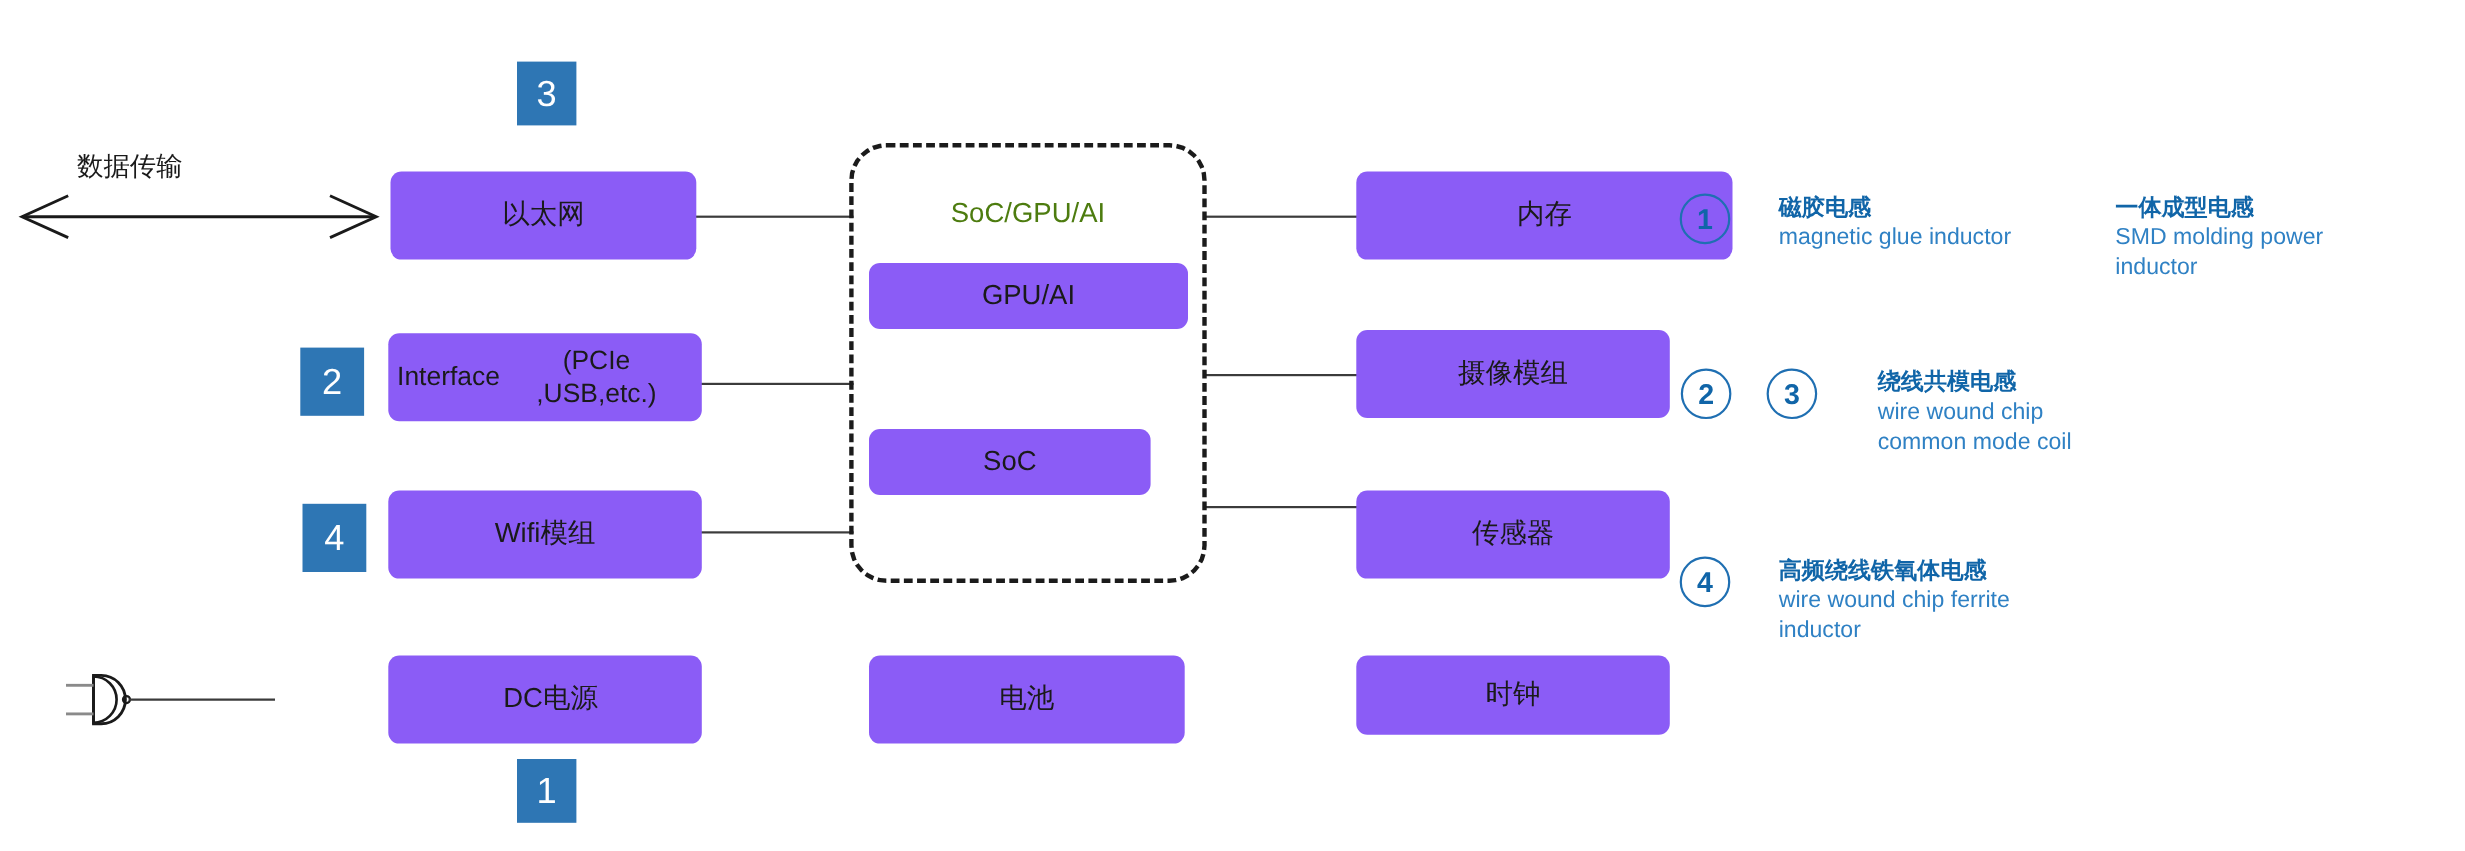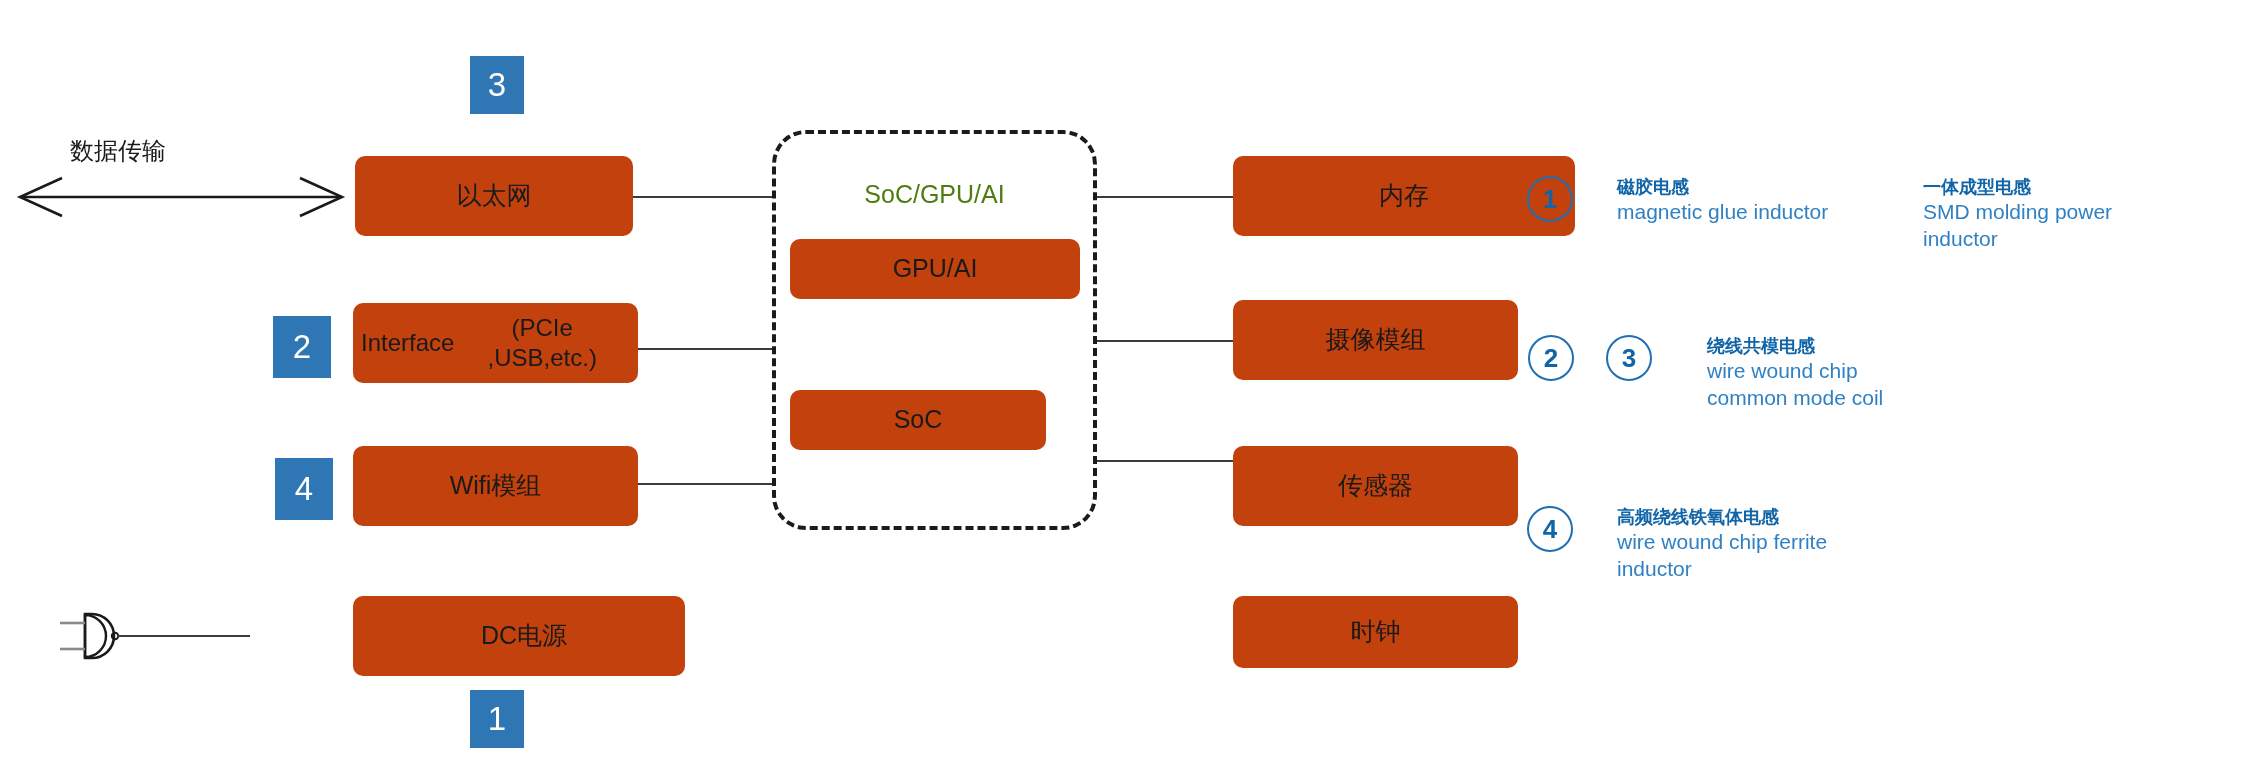--- a/index.html
+++ b/index.html
@@ -14,21 +14,21 @@
     position: relative;
     width: 2241px;
     height: 774px;
     background: #ffffff;
     overflow: hidden;
   }
 
   
   .box {
     position: absolute;
-    background: #c2410c;
+    background: #8b5cf6;
     border-radius: 10px;
     display: flex;
     align-items: center;
     justify-content: center;
     text-align: center;
     color: #1a1a1a;
     font-size: 25px;
     line-height: 1.25;
     box-sizing: border-box;
     padding: 4px 8px;
@@ -88,21 +88,21 @@
     box-sizing: border-box;
     z-index: 4;
   }
   .legend-text {
     position: absolute;
     z-index: 4;
   }
   .legend-zh {
     color: #1065a8;
     font-weight: bold;
-    font-size: 18px;
+    font-size: 21px;
     line-height: 1.28;
     white-space: nowrap;
   }
   .legend-en {
     color: #2f81c4;
     font-size: 21px;
     line-height: 1.28;
     font-weight: 400;
   }
 
@@ -162,29 +162,30 @@
 
   <div class="sq-badge" style="left:273px; top:316px; width:58px; height:62px;">2</div>
   <div class="box two-line" style="left:353px; top:303px; width:285px; height:80px; flex-direction:row;">
     <span>Interface</span>
     <span>(PCIe ,USB,etc.)</span>
   </div>
 
   <div class="sq-badge" style="left:275px; top:458px; width:58px; height:62px;">4</div>
   <div class="box" style="left:353px; top:446px; width:285px; height:80px;">Wifi模组</div>
 
-  <div class="box" style="left:353px; top:596px; width:332px; height:80px;padding-left:18px;">DC电源</div>
+  <div class="box" style="left:353px; top:596px; width:285px; height:80px;padding-left:18px;">DC电源</div>
   <div class="sq-badge" style="left:470px; top:690px; width:54px; height:58px;">1</div>
 
   <div class="dashed-group" style="left:772px; top:130px; width:325px; height:400px;"></div>
   <div class="group-title" style="left:772px; top:180px; width:325px;">SoC/GPU/AI</div>
 
   <div class="box" style="left:790px; top:239px; width:290px; height:60px;">GPU/AI</div>
   <div class="box" style="left:790px; top:390px; width:256px; height:60px;">SoC</div>
 
+  <div class="box" style="left:790px; top:596px; width:287px; height:80px;">电池</div>
 
   <div class="box" style="left:1233px; top:156px; width:342px; height:80px;">内存</div>
   <div class="box" style="left:1233px; top:300px; width:285px; height:80px;">摄像模组</div>
   <div class="box" style="left:1233px; top:446px; width:285px; height:80px;">传感器</div>
   <div class="box" style="left:1233px; top:596px; width:285px; height:72px;">时钟</div>
 
   <div class="circ-badge" style="left:1527px; top:176px;">1</div>
   <div class="legend-text" style="left:1617px; top:176px;">
     <div class="legend-zh">磁胶电感</div>
     <div class="legend-en">magnetic glue inductor</div>

